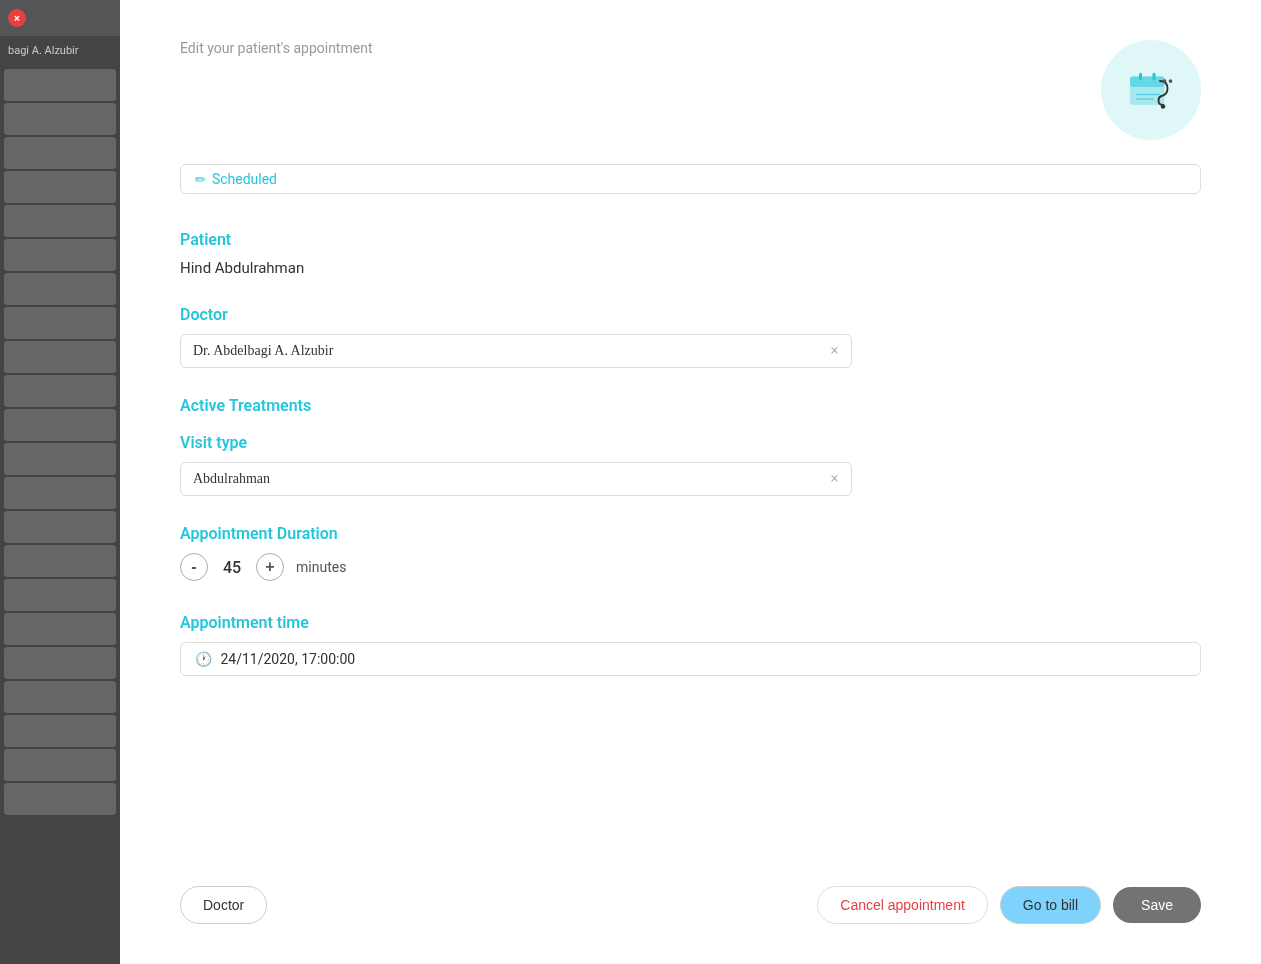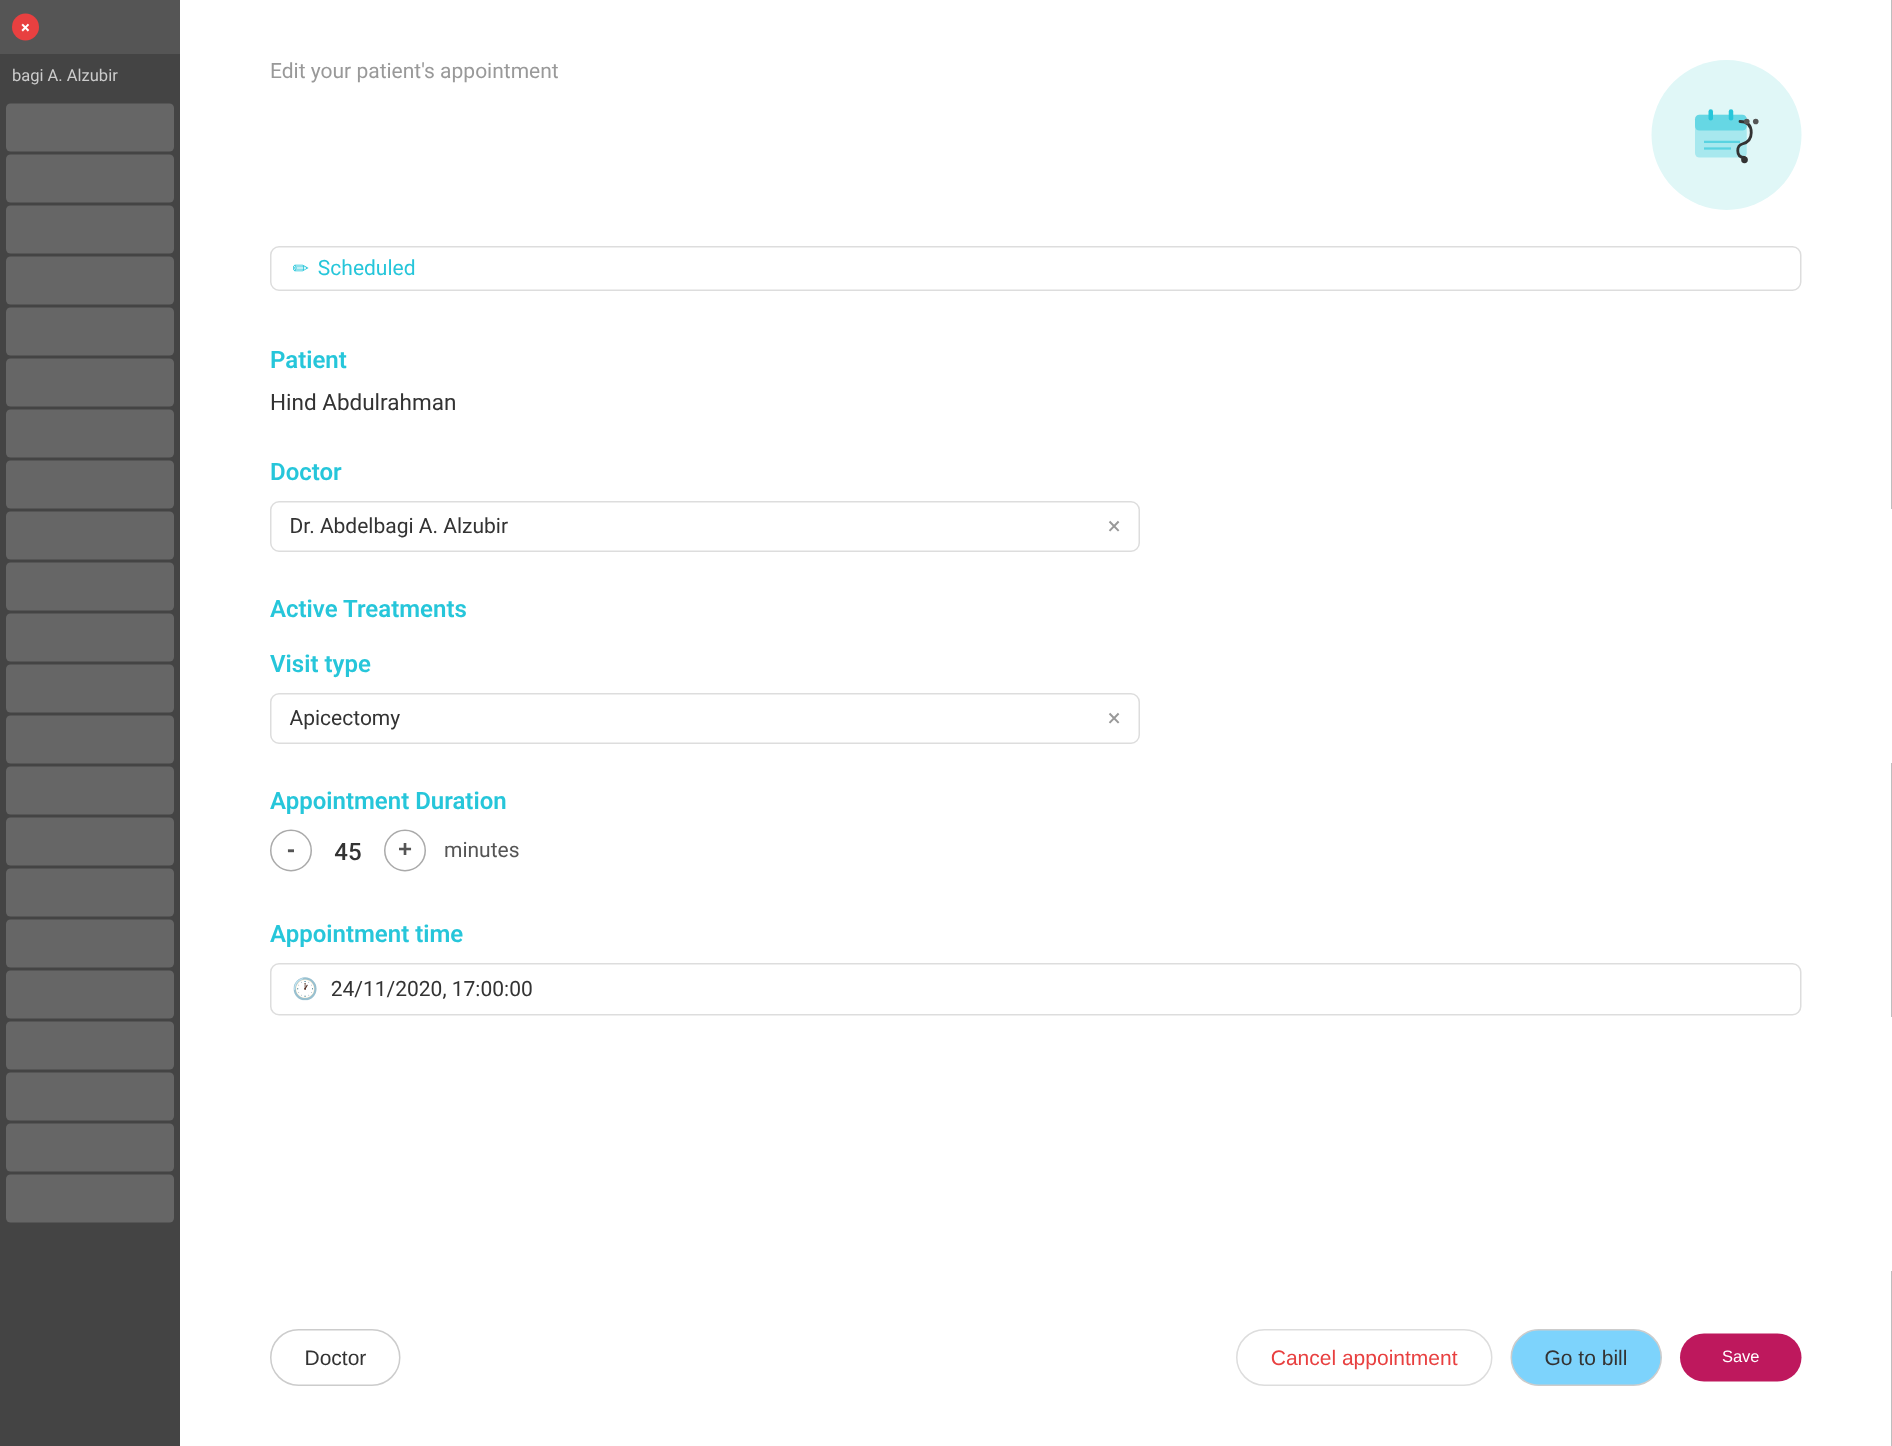--- a/index.html
+++ b/index.html
@@ -173,23 +173,24 @@
 
     
     .input-field {
       display: flex;
       align-items: center;
       border: 1px solid #ddd;
       border-radius: 6px;
       padding: 8px 12px;
       font-size: 14px;
       color: #333;
-      width: 580px;
+      width: 672px;
       margin-bottom: 20px;
       background: white;
+      font-family: Liberation Serif, serif;
     }
 
     .input-field span.field-text {
       flex: 1;
     }
 
     .clear-btn {
       color: #999;
       font-size: 16px;
       cursor: pointer;
@@ -315,26 +316,26 @@
       background: white;
     }
 
     .btn-bill {
       border: 1.5px solid #ccc;
       color: #333;
       background: #7dd3fc;
     }
 
     .btn-save {
-      background: #be185d;
+      background: #737373;
       color: white;
       border: none;
       border-radius: 20px;
       padding: 10px 28px;
-      font-size: 11px;
+      font-size: 14px;
       cursor: pointer;
       font-weight: 500;
     }
   </style>
 </head>
 <body>
 
 <div class="bg-overlay"></div>
 <div class="bg-content">
   <div class="bg-top-bar">
@@ -409,21 +410,21 @@
     <div class="input-field">
       <span class="field-text">Dr. Abdelbagi A. Alzubir</span>
       <span class="clear-btn">×</span>
     </div>
 
     <div class="section-label">Active Treatments</div>
 
 
     <div class="section-label">Visit type</div>
     <div class="input-field">
-      <span class="field-text">Apicectomy</span>
+      <span class="field-text">Abdulrahman</span>
       <span class="clear-btn">×</span>
     </div>
 
     <div class="section-label">Appointment Duration</div>
     <div class="duration-row">
       <button class="stepper-btn">-</button>
       <span class="duration-value">45</span>
       <button class="stepper-btn">+</button>
       <span class="duration-unit">minutes</span>
     </div>

